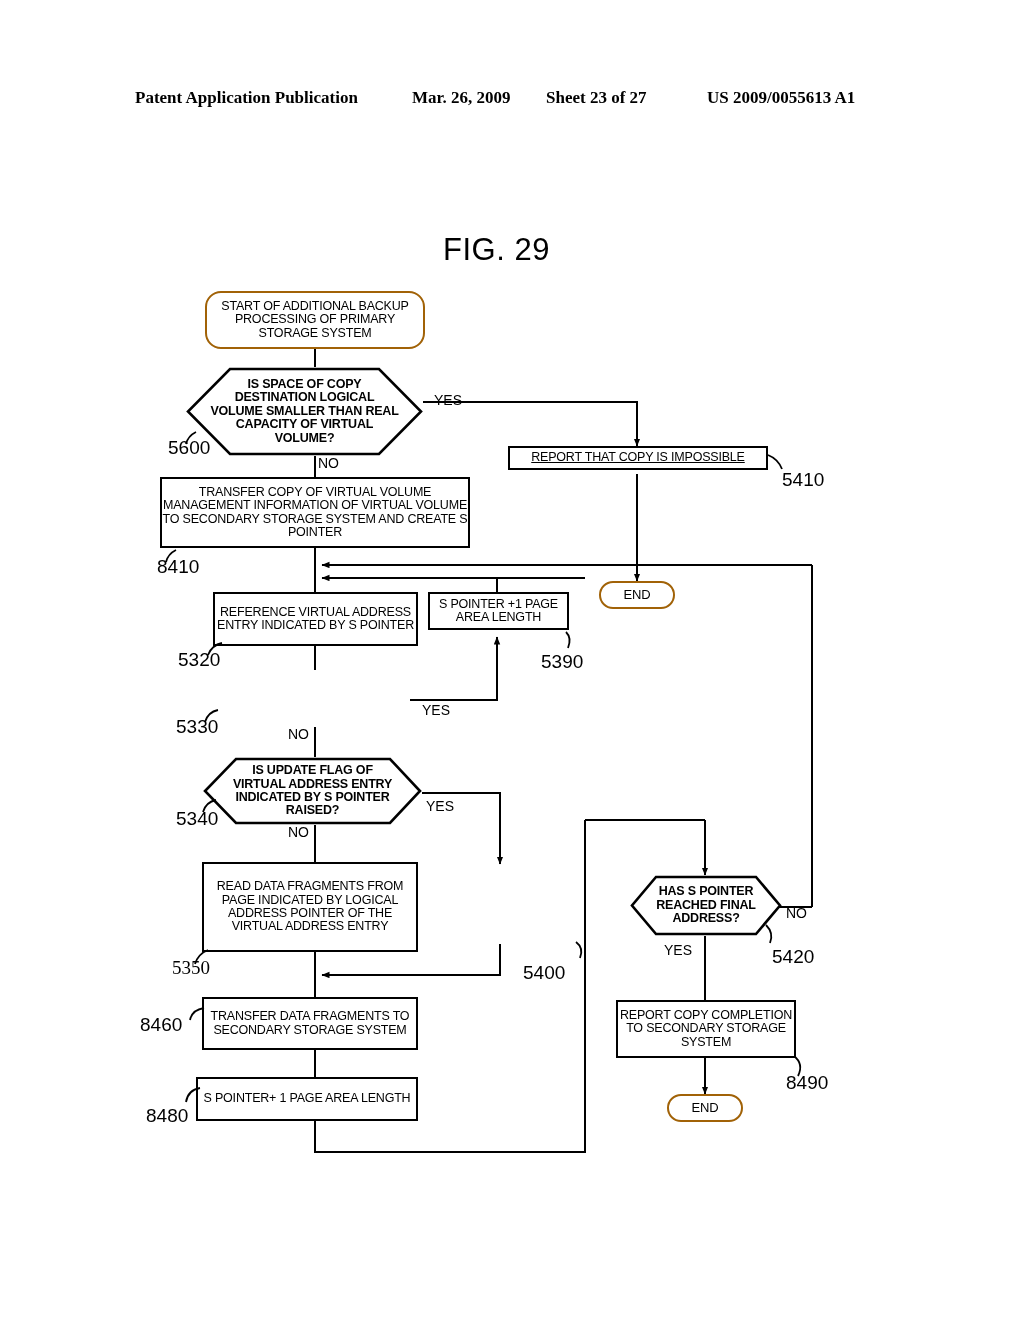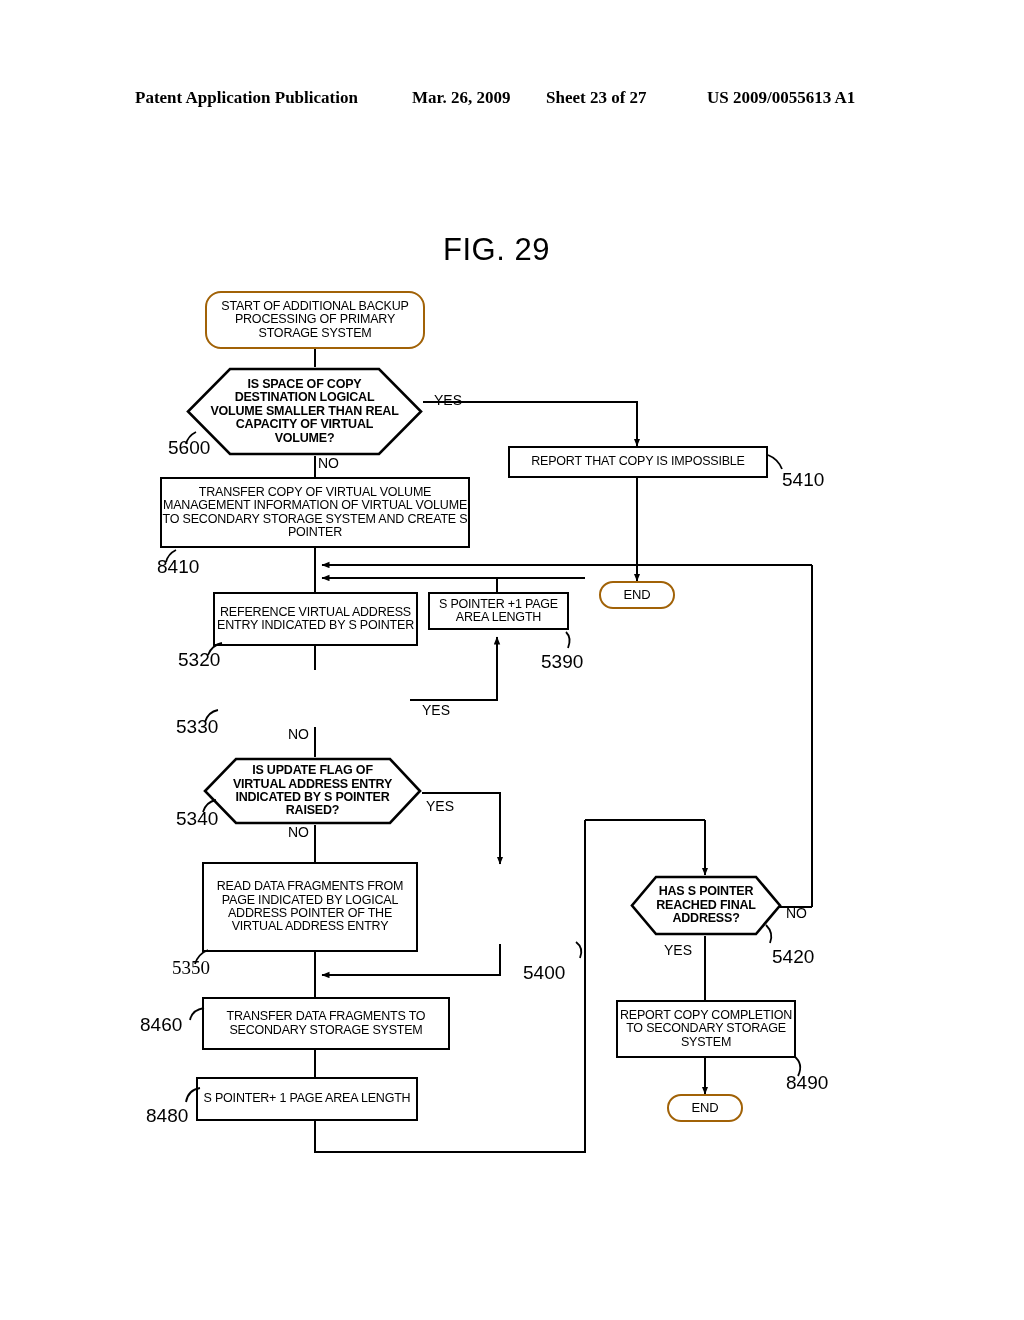--- a/index.html
+++ b/index.html
@@ -189,21 +189,21 @@
         <polygon points="44,2 193,2 235,44.5 193,87 44,87 2,44.5" fill="#fff" stroke="#000" stroke-width="2.6" vector-effect="non-scaling-stroke"></polygon>
       </svg>
     </div>
     <span class="dectext">IS SPACE OF COPY DESTINATION LOGICAL VOLUME SMALLER THAN REAL CAPACITY OF VIRTUAL VOLUME?</span>
   </div>
 
   <div class="node proc" style="left:160px; top:477px; width:310px; height:71px;">
     <span>TRANSFER COPY OF VIRTUAL VOLUME MANAGEMENT INFORMATION OF VIRTUAL VOLUME TO SECONDARY STORAGE SYSTEM AND CREATE S POINTER</span>
   </div>
 
-  <div class="node proc" style="left:508px; top:446px; width:260px; height:32px;">
+  <div class="node proc" style="left:508px; top:446px; width:260px; height:24px;text-decoration:underline;">
     <span>REPORT THAT COPY IS IMPOSSIBLE</span>
   </div>
 
   <div class="node term" style="left:599px; top:581px; width:76px; height:28px; font-size:13px;">
     <span>END</span>
   </div>
 
   <div class="node proc" style="left:213px; top:592px; width:205px; height:54px;">
     <span>REFERENCE VIRTUAL ADDRESS ENTRY INDICATED BY S POINTER</span>
   </div>
@@ -229,21 +229,21 @@
 
   <div class="node dec" style="left:630px; top:875px; width:152px; height:61px;">
     <div class="hexwrap">
       <svg viewBox="0 0 152 61" preserveAspectRatio="none">
         <polygon points="26,2 126,2 150,30.5 126,59 26,59 2,30.5" fill="#fff" stroke="#000" stroke-width="2.6" vector-effect="non-scaling-stroke"></polygon>
       </svg>
     </div>
     <span class="dectext" style="padding:0 16px;">HAS S POINTER REACHED FINAL ADDRESS?</span>
   </div>
 
-  <div class="node proc" style="left:202px; top:997px; width:248px; height:53px;justify-content:center;">
+  <div class="node proc" style="left:202px; top:997px; width:216px; height:53px;justify-content:center;">
     <span>TRANSFER DATA FRAGMENTS TO SECONDARY STORAGE SYSTEM</span>
   </div>
 
   <div class="node proc" style="left:616px; top:1000px; width:180px; height:58px;">
     <span>REPORT COPY COMPLETION TO SECONDARY STORAGE SYSTEM</span>
   </div>
 
   <div class="node proc" style="left:196px; top:1077px; width:222px; height:44px;">
     <span>S POINTER+ 1 PAGE AREA LENGTH</span>
   </div>

